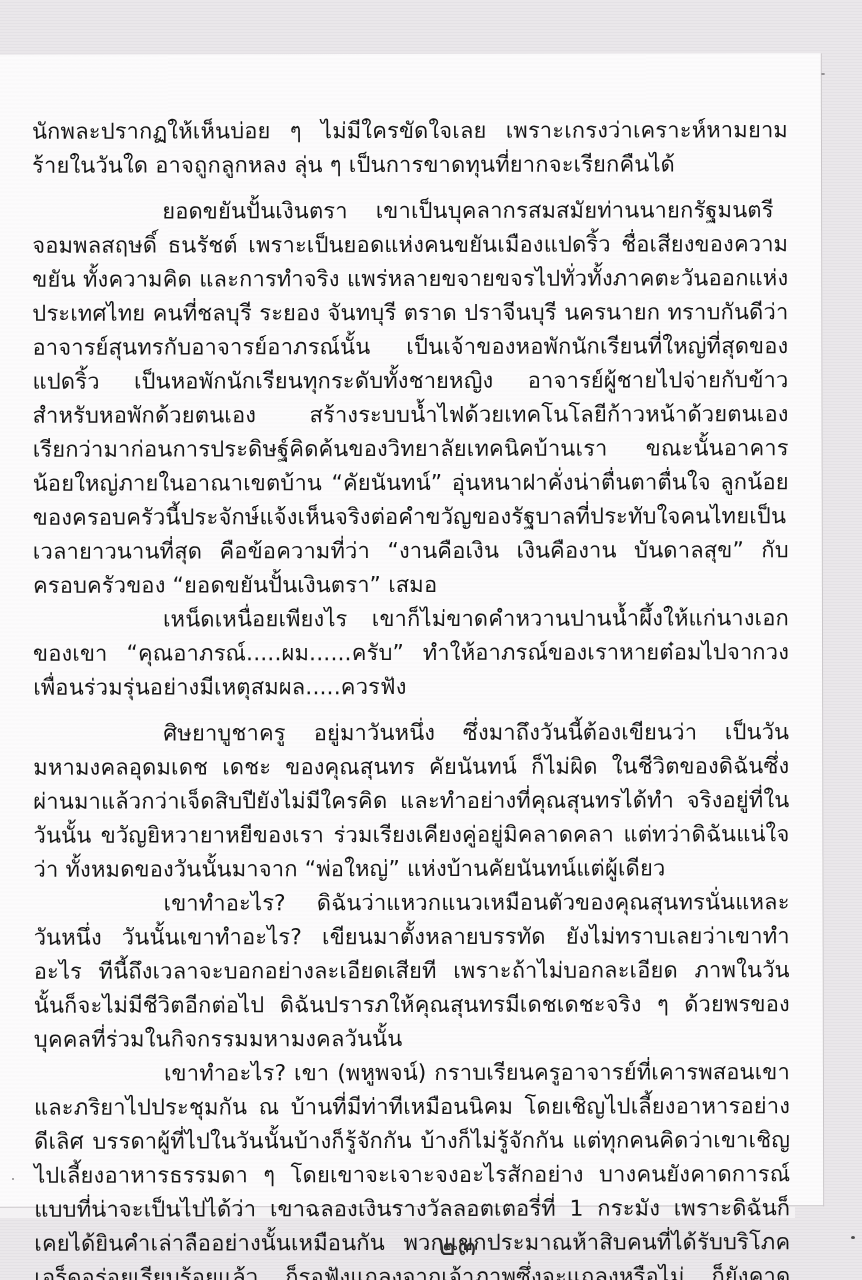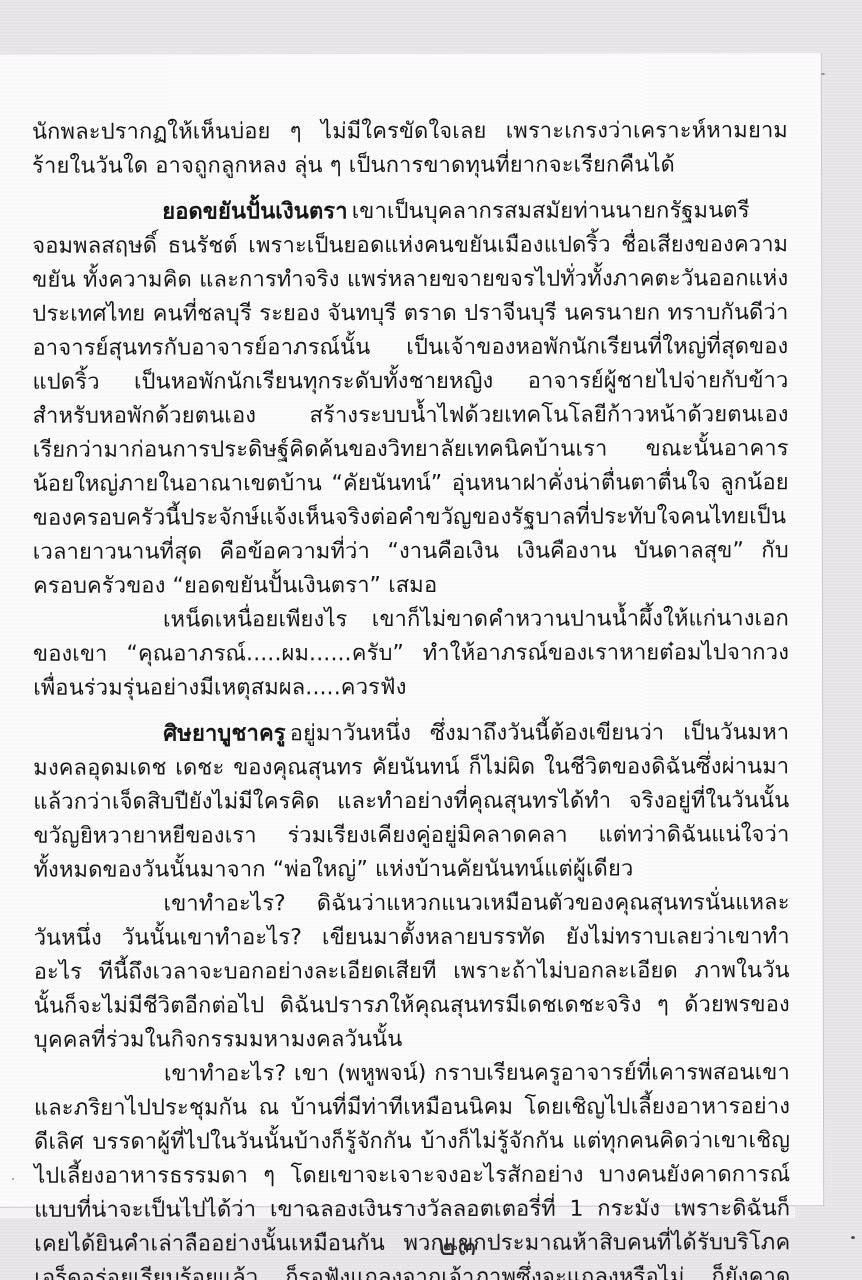--- a/index.html
+++ b/index.html
@@ -42,21 +42,21 @@
     width:756px;
     font-size:22px;
     line-height:34px;
     color:#161616;
     text-align:justify;
     letter-spacing:0.1px;
   }
   .text-block p { margin:0; }
   .text-block p.indent { text-indent:130px; }
   .text-block p.gap-before { margin-top:12px; }
-  .lead { font-weight:bold; margin-right:4px; }
+  .lead { font-weight:normal; margin-right:28px; }
   .page-number {
     position:absolute;
     top:1224px; left:0;
     width:820px;
     text-align:center;
     font-size:27px;
     color:#2d2d2d;
     letter-spacing:2px;
     padding-left:48px;
   }

